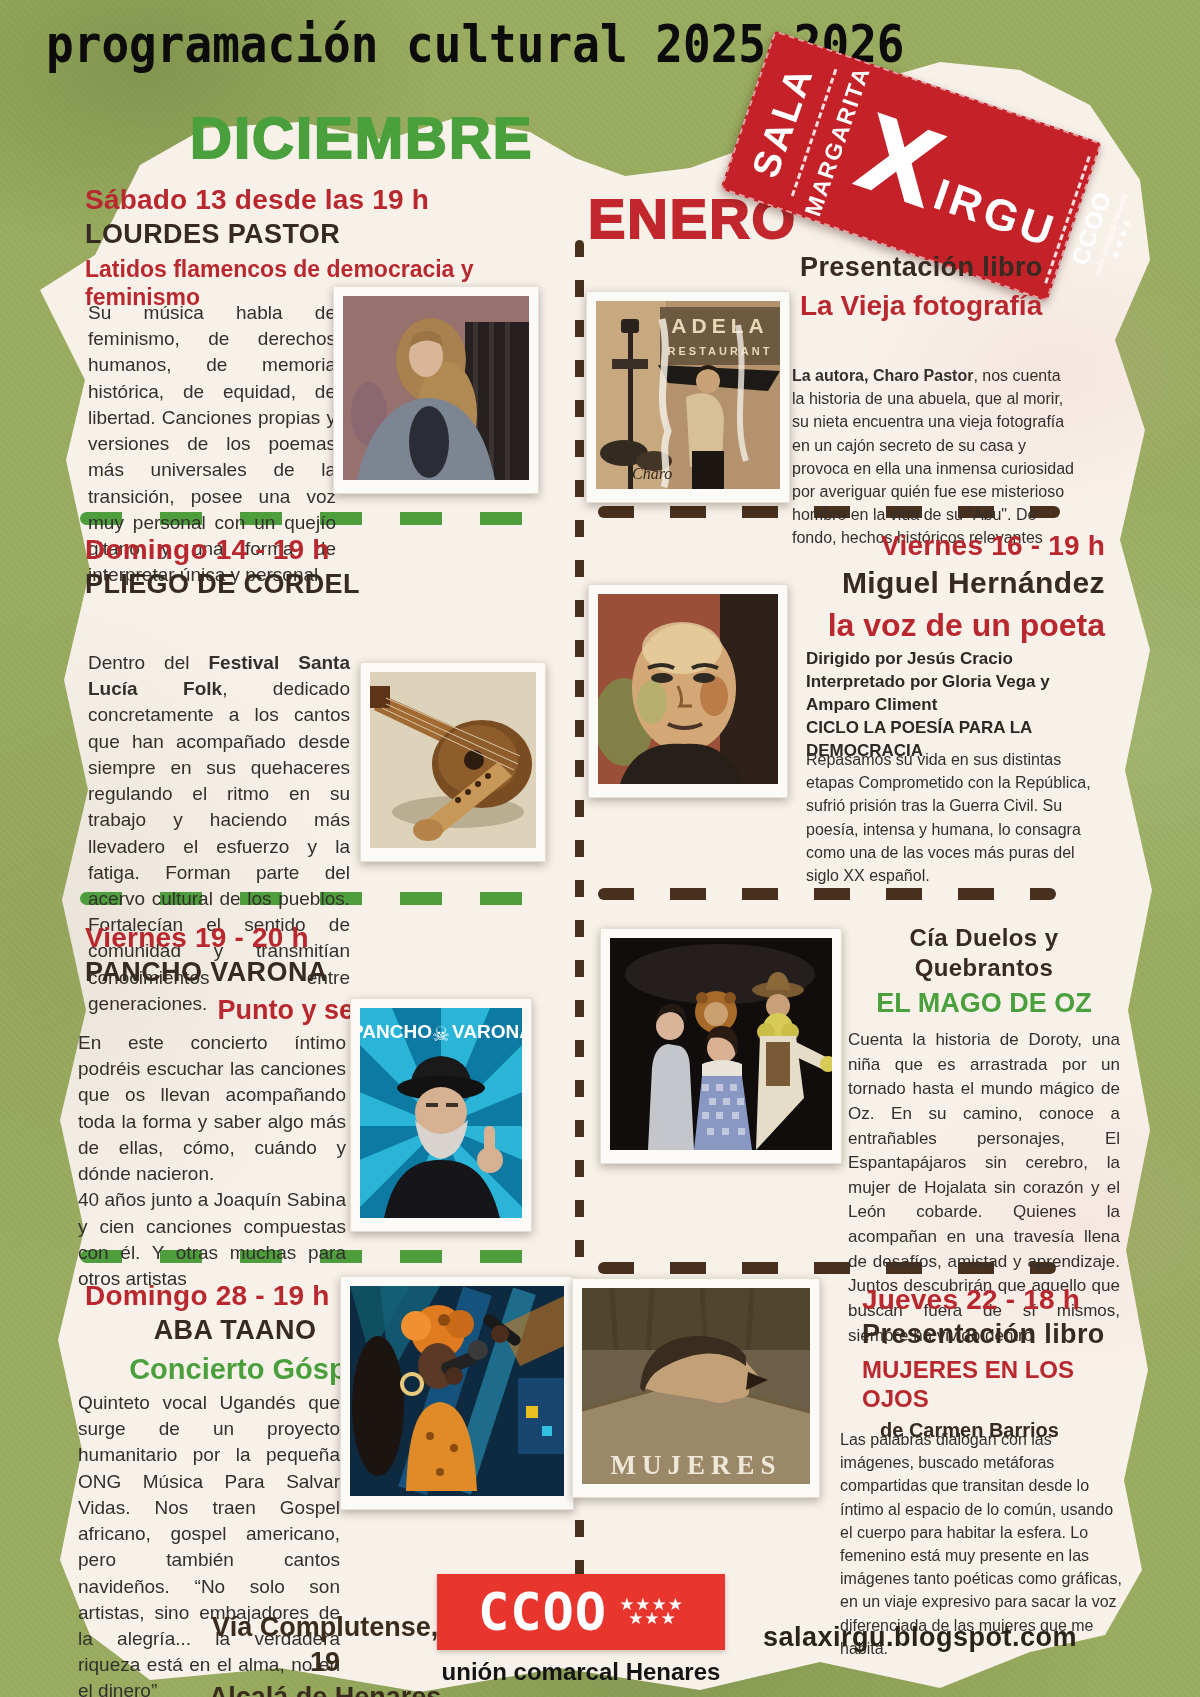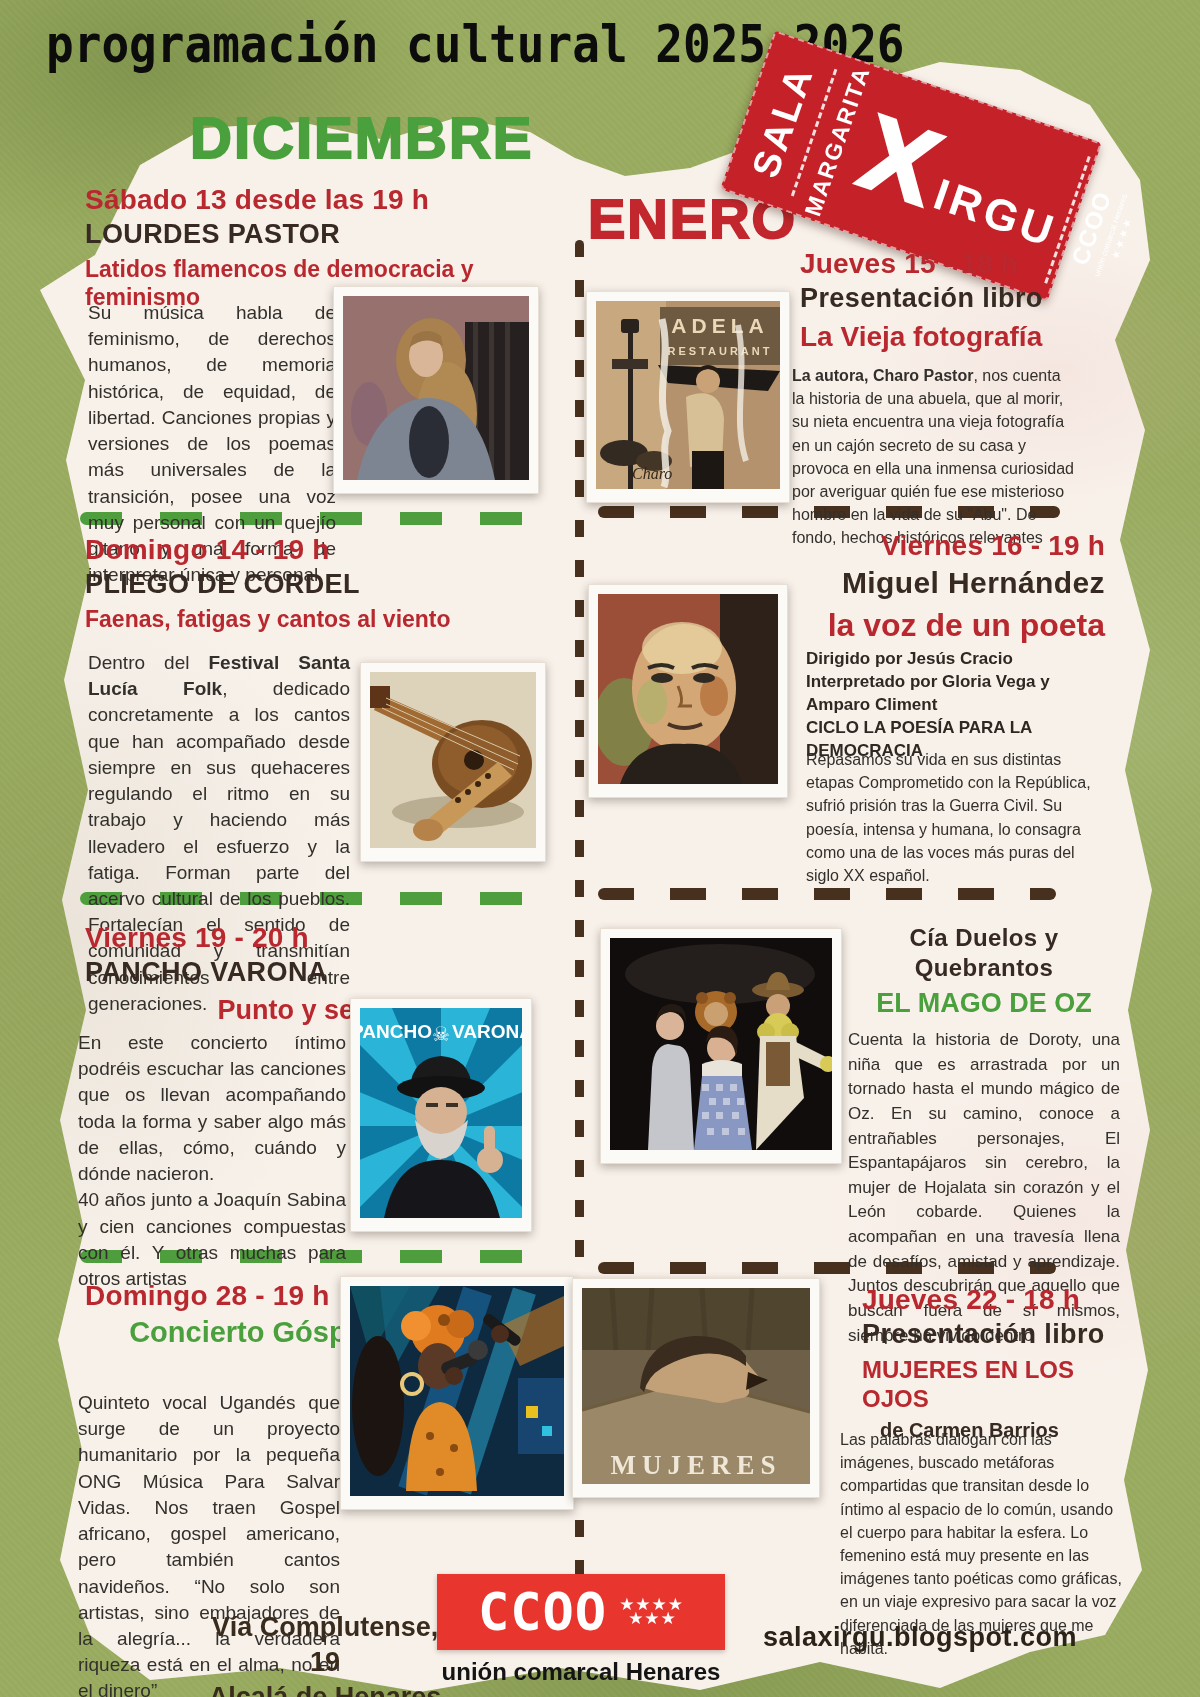--- a/index.html
+++ b/index.html
@@ -131,21 +131,20 @@
       <ellipse cx="83" cy="60" rx="17" ry="21" fill="#d9b698"></ellipse>
       <path d="M66,52 Q82,38 100,50 L98,40 Q84,30 70,40 Z" fill="#9a7444"></path>
       <path d="M14,184 C26,126 58,100 88,102 C120,104 142,132 152,184 Z" fill="#7c8591"></path>
       <ellipse cx="86" cy="146" rx="20" ry="36" fill="#2b2d36"></ellipse>
     </svg>
   </div>
 
   <div class="abs" style="left:85px;top:534px;width:475px;">
     <div class="ev-date">Domingo 14 - 19 h</div>
     <div class="ev-artist">PLIEGO DE CORDEL</div>
-    <div class="ev-sub-red">Faenas, fatigas y cantos al viento</div>
   </div>
   <div class="abs body-l" style="left:88px;top:650px;width:262px;">
     <span>Dentro del </span><b>Festival Santa Lucía Folk</b><span>, dedicado concretamente a los cantos que han acompañado desde siempre en sus quehaceres regulando el ritmo en su trabajo y haciendo más llevadero el esfuerzo y la fatiga. Forman parte del acervo cultural de los pueblos. Fortalecían el sentido de comunidad y transmitían conocimientos entre generaciones.</span>
   </div>
   <div class="abs polaroid" style="left:360px;top:662px;">
     <svg width="166" height="176" viewBox="0 0 166 176">
       <rect width="166" height="176" fill="#ddd2ba"></rect>
       <ellipse cx="88" cy="140" rx="66" ry="16" fill="#b9ad92"></ellipse>
       <path d="M10,22 L96,60 L88,78 L4,38 Z" fill="#a06a32"></path>
       <rect x="0" y="14" width="20" height="22" fill="#5e3418"></rect>
@@ -195,20 +194,21 @@
       <path d="M55,112 Q60,148 81,151 Q103,148 108,112 Q94,126 81,126 Q68,126 55,112 Z" fill="#d8d3cd"></path>
       <path d="M66,97 L78,97 M86,97 L98,97" stroke="#3a3026" stroke-width="4"></path>
       <path d="M24,210 C34,162 56,152 81,152 C108,152 128,164 140,210 Z" fill="#15151a"></path>
       <rect x="124" y="118" width="11" height="28" rx="5" fill="#d6b292"></rect>
       <circle cx="130" cy="152" r="13" fill="#d6b292"></circle>
     </svg>
   </div>
 
   <div class="abs" style="left:85px;top:1280px;width:340px;">
     <div class="ev-date">Domingo 28 - 19 h</div>
+    <div class="ev-artist" style="text-align:center;width:300px;">ABA TAANO</div>
     <div class="ev-sub-green" style="text-align:center;width:330px;">Concierto Góspel</div>
   </div>
   <div class="abs body-l" style="left:78px;top:1390px;width:262px;">Quinteto vocal Ugandés que surge de un proyecto humanitario por la pequeña ONG Música Para Salvar Vidas. Nos traen Gospel africano, gospel americano, pero también cantos navideños. “No solo son artistas, sino embajadores de la alegría... la verdadera riqueza está en el alma, no en el dinero”</div>
   <div class="abs polaroid" style="left:340px;top:1276px;">
     <svg width="214" height="210" viewBox="0 0 214 210">
       <rect width="214" height="210" fill="#0e2a40"></rect>
       <path d="M0,0 L60,0 L20,70 Z" fill="#0f4f60"></path>
       <path d="M30,0 L90,0 L40,90 Z" fill="#14627a" opacity=".8"></path>
       <rect x="80" y="0" width="30" height="210" fill="#1a6fa8" opacity=".6" transform="rotate(18 95 105)"></rect>
       <rect x="130" y="0" width="24" height="210" fill="#2aa3c8" opacity=".55" transform="rotate(18 142 105)"></rect>
@@ -229,21 +229,20 @@
       <circle cx="90" cy="186" r="4" fill="#8a4a10"></circle>
       <rect x="92" y="78" width="38" height="13" rx="6" fill="#222" transform="rotate(-22 92 85)"></rect>
       <circle cx="128" cy="64" r="10" fill="#3a3a3a"></circle>
       <circle cx="104" cy="90" r="9" fill="#4a2d1c"></circle>
       <rect x="138" y="26" width="44" height="11" rx="5" fill="#1a1a1a" transform="rotate(38 138 26)"></rect>
       <circle cx="150" cy="48" r="9" fill="#4a2d1c"></circle>
     </svg>
   </div>
 
   <div class="abs" style="left:800px;top:248px;width:310px;">
-    <div class="ev-date">Jueves 15 - 18 h</div>
     <div class="ev-artist">Presentación libro</div>
     <div class="ev-sub-red" style="font-size:28px;">La Vieja fotografía</div>
   </div>
   <div class="abs body-r" style="left:792px;top:364px;width:282px;">
     <b>La autora,  Charo Pastor</b><span>, nos cuenta la historia de una abuela, que al morir, su nieta encuentra una vieja fotografía en un cajón secreto de su casa y provoca en ella una inmensa curiosidad por averiguar quién fue ese misterioso hombre en la vida de su "Abu". De fondo, hechos históricos relevantes</span>
   </div>
   <div class="abs polaroid" style="left:586px;top:291px;">
     <svg width="184" height="188" viewBox="0 0 184 188">
       <rect width="184" height="188" fill="#b3926d"></rect>
       <rect x="0" y="0" width="70" height="188" fill="#c8a87e"></rect>

